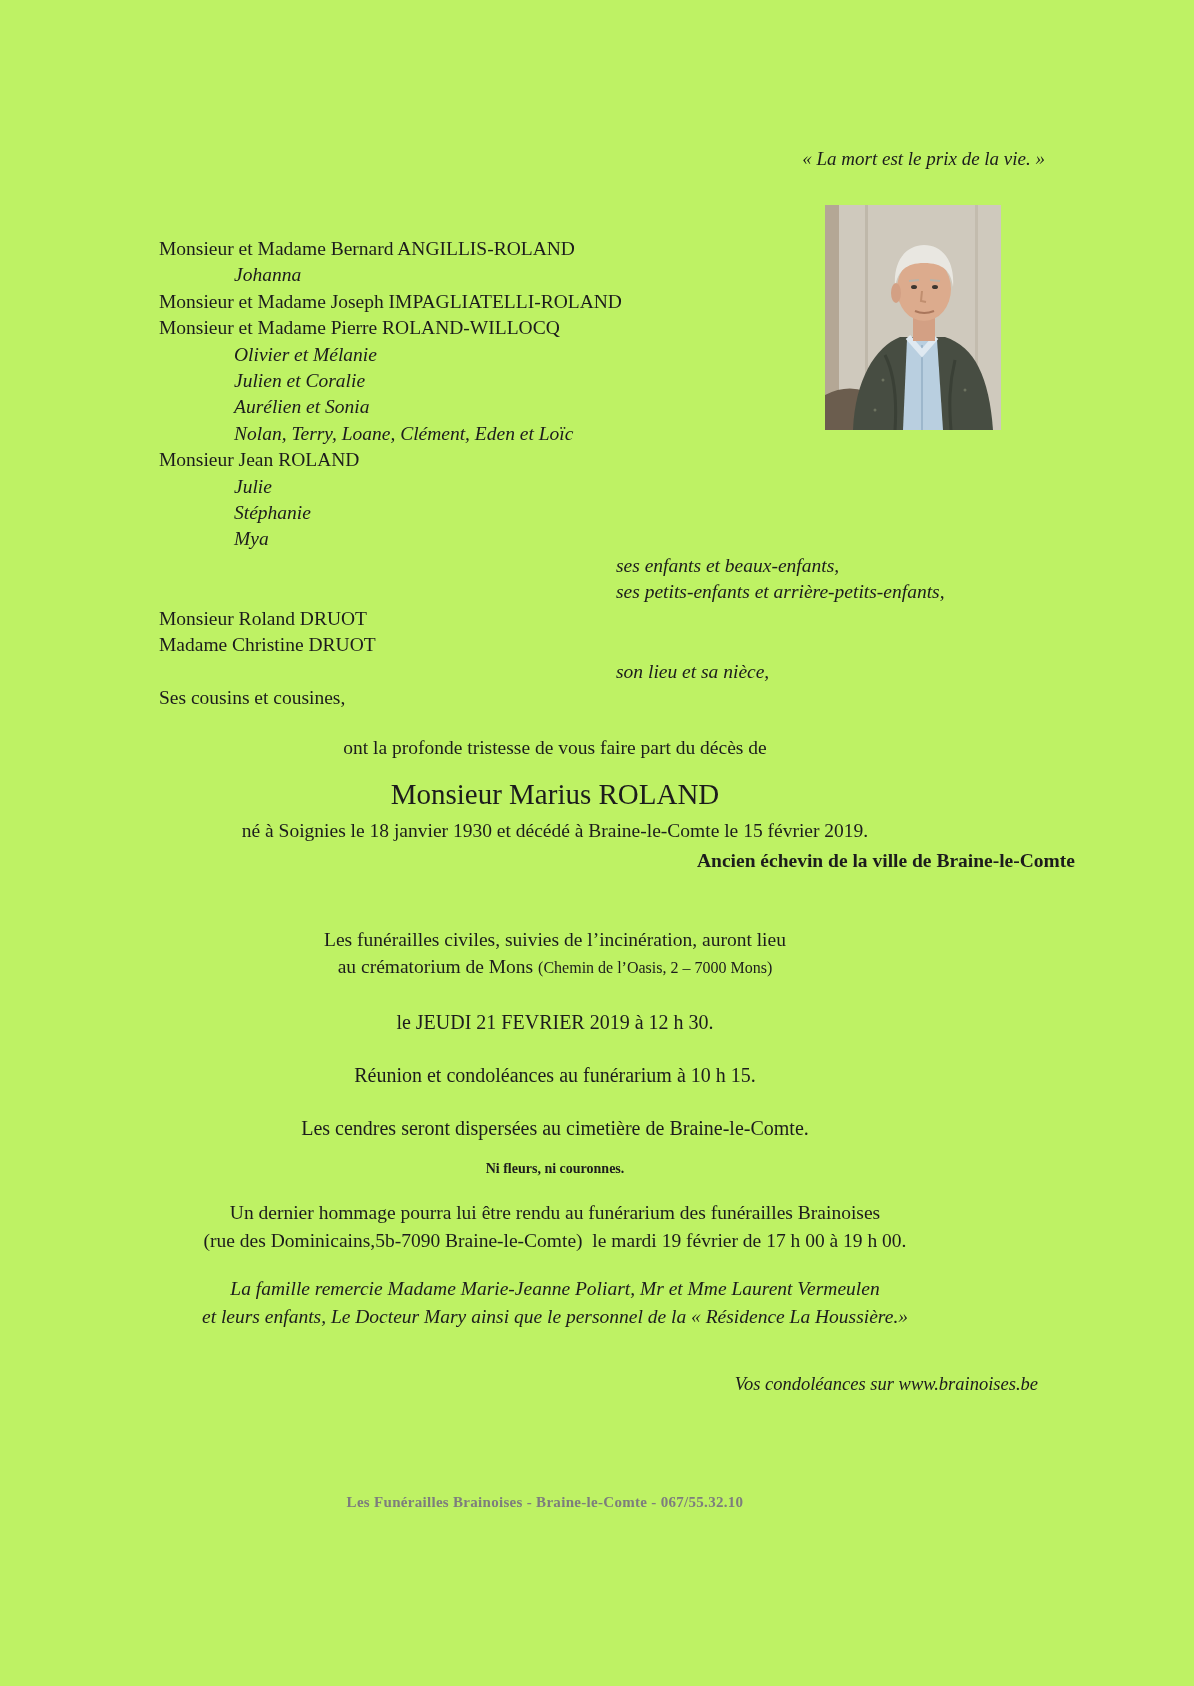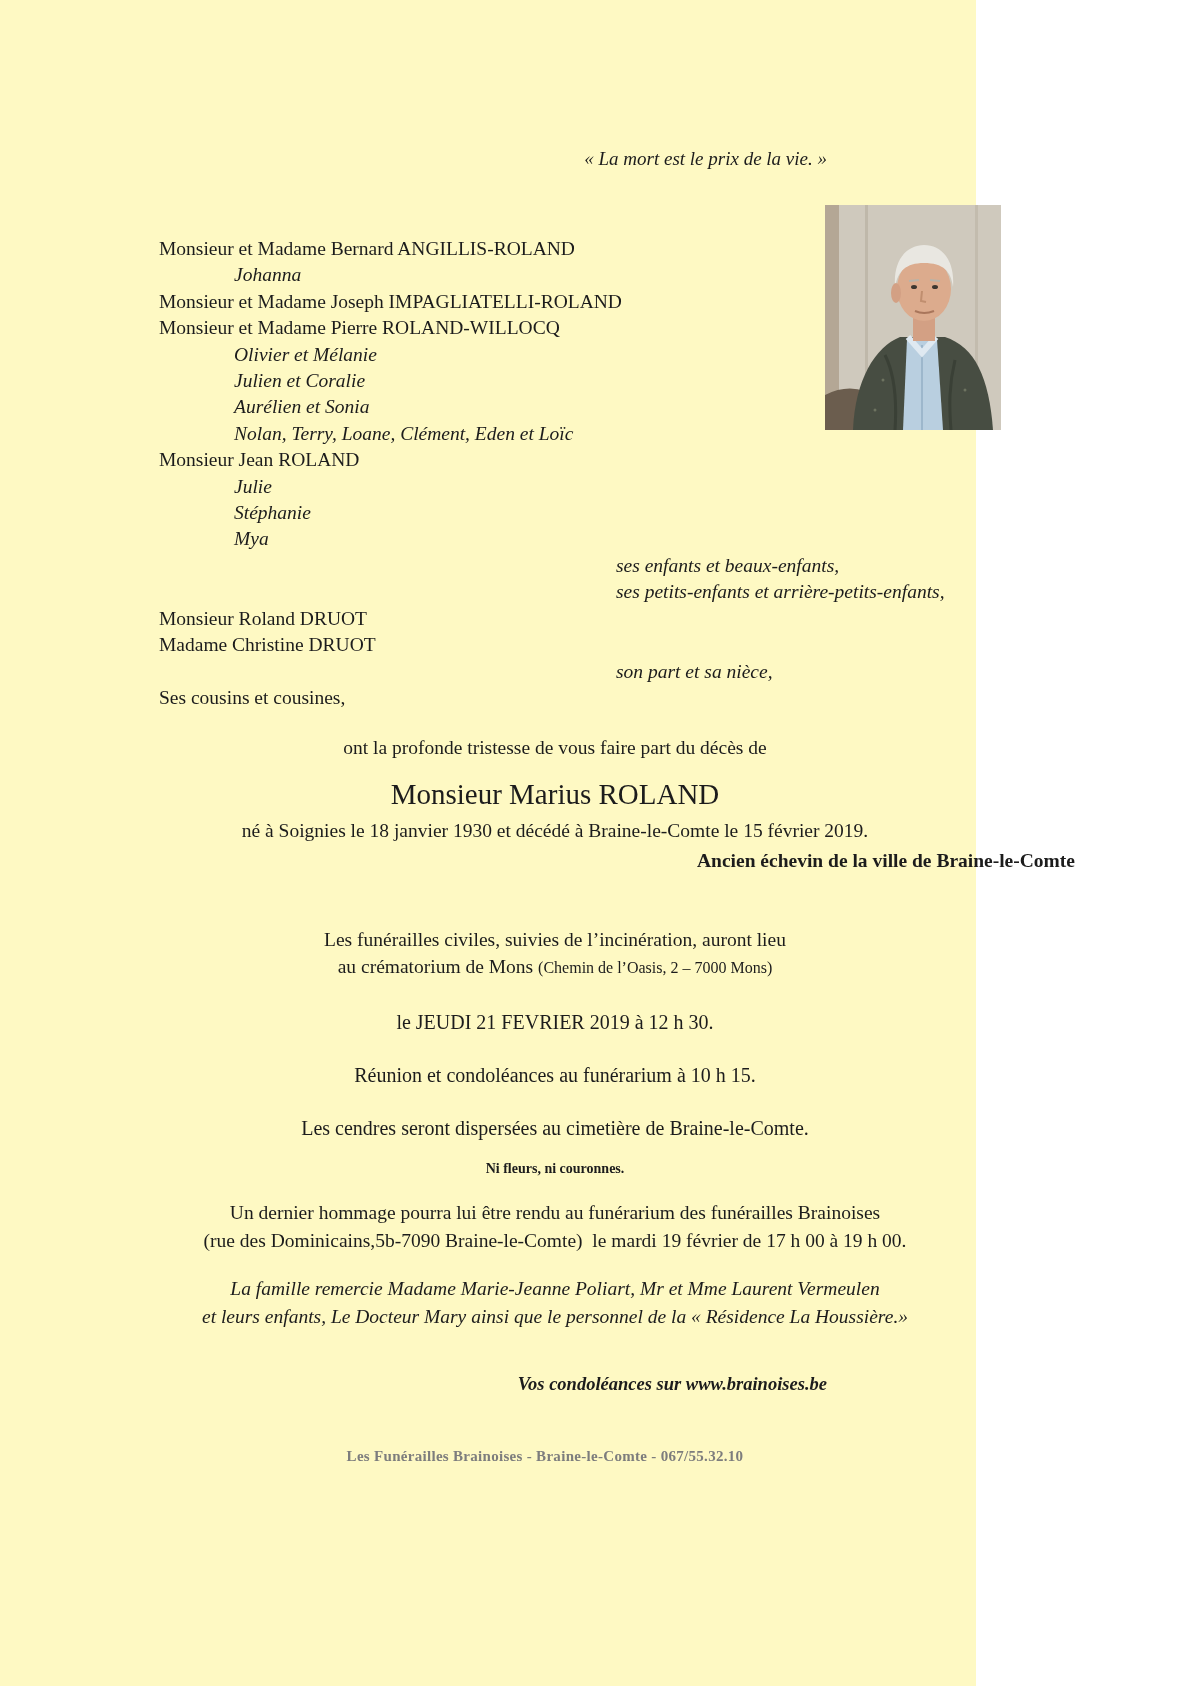--- a/index.html
+++ b/index.html
@@ -4,21 +4,21 @@
 <style>
   * { margin:0; padding:0; box-sizing:border-box; }
   html, body { background:#ffffff; }
   body {
     width:1194px; height:1686px;
     font-family:"Liberation Serif", "DejaVu Serif", serif;
     color:#1c1c1c;
     position:relative;
     overflow:hidden;
   }
-  .page { position:relative; width:976px; height:1686px; background:#fef9c3; }
+  .page { position:relative; width:1194px; height:1686px; background:#bef264; }
 
   .quote {
     position:absolute; top:148px; right:149px;
     font-style:italic; font-size:19px;
   }
 
   .photo {
     position:absolute; top:205px; left:825px;
     width:176px; height:225px;
   }
@@ -50,25 +50,25 @@
   .reunion  { top:1064px; }
   .ashes    { top:1117px; }
   .flowers  { top:1161px; font-weight:bold; font-size:14px; }
   .homage1  { top:1202px; }
   .homage2  { top:1230px; }
   .thanks   { font-style:italic; }
   .thanks1  { top:1278px; }
   .thanks2  { top:1306px; }
 
   .condolences {
-    position:absolute; top:1374px; right:149px;
-    font-style:italic; font-size:18.5px;font-weight:bold;
+    position:absolute; top:1374px; right:156px;
+    font-style:italic; font-size:18.5px;
   }
   .footer {
-    position:absolute; top:1448px; left:0; width:1090px;
+    position:absolute; top:1494px; left:0; width:1090px;
     text-align:center; font-weight:bold; font-size:15px; color:#7d7d7d;
     letter-spacing:0.3px;
   }
 </style>
 </head>
 <body>
 
 <div class="page">
 
   <div class="quote">« La mort est le prix de la vie. »</div>
@@ -117,21 +117,21 @@
     <div class="fam-line fam-indent">Aurélien et Sonia</div>
     <div class="fam-line fam-indent">Nolan, Terry, Loane, Clément, Eden et Loïc</div>
     <div class="fam-line">Monsieur Jean ROLAND</div>
     <div class="fam-line fam-indent">Julie</div>
     <div class="fam-line fam-indent">Stéphanie</div>
     <div class="fam-line fam-indent">Mya</div>
     <div class="fam-line fam-role">ses enfants et beaux-enfants,</div>
     <div class="fam-line fam-role">ses petits-enfants et arrière-petits-enfants,</div>
     <div class="fam-line">Monsieur Roland DRUOT</div>
     <div class="fam-line">Madame Christine DRUOT</div>
-    <div class="fam-line fam-role">son part et sa nièce,</div>
+    <div class="fam-line fam-role">son lieu et sa nièce,</div>
     <div class="fam-line">Ses cousins et cousines,</div>
   </div>
 
   <div class="center intro">ont la profonde tristesse de vous faire part du décès de</div>
   <div class="center name">Monsieur Marius ROLAND</div>
   <div class="center dates">né à Soignies le 18 janvier 1930 et décédé à Braine-le-Comte le 15 février 2019.</div>
   <div class="center title1 subtitle">Ancien échevin de la ville de Braine-le-Comte</div>
 
   <div class="center cer1">Les funérailles civiles, suivies de l’incinération, auront lieu</div>
   <div class="center cer2"><span>au crématorium de Mons </span><span class="detail">(Chemin de l’Oasis, 2 – 7000 Mons)</span></div>

